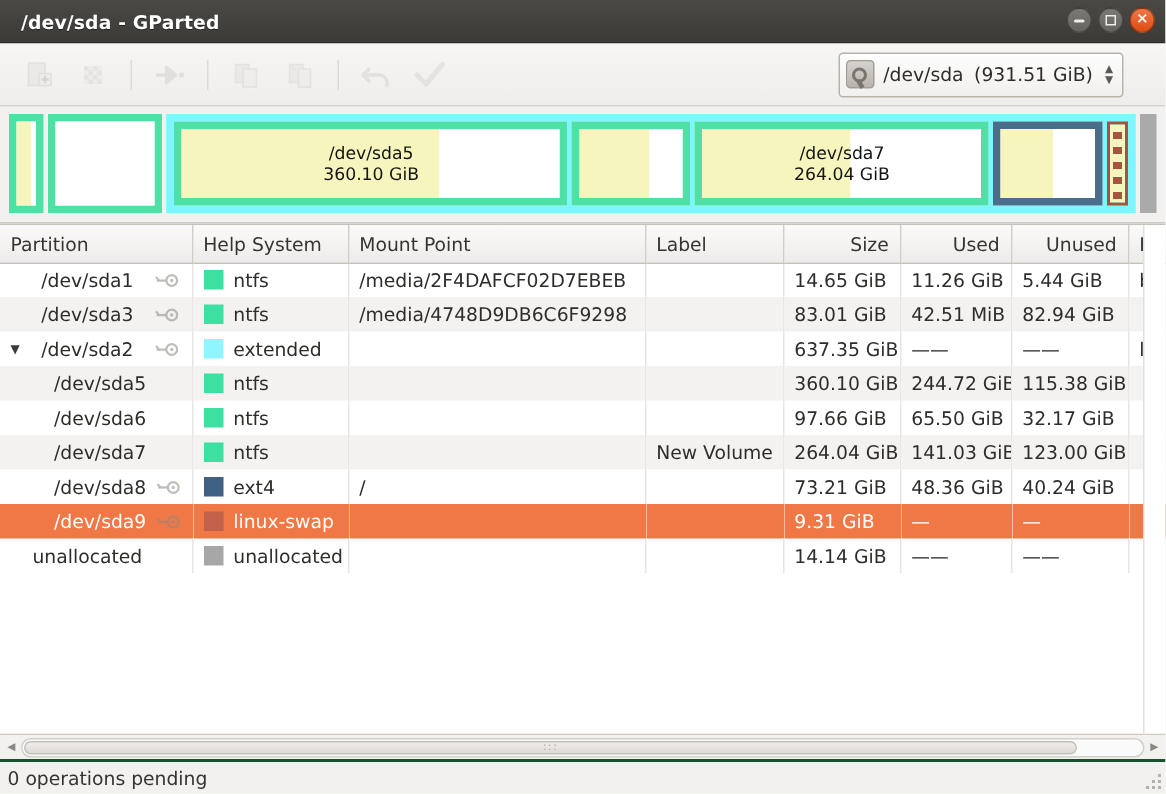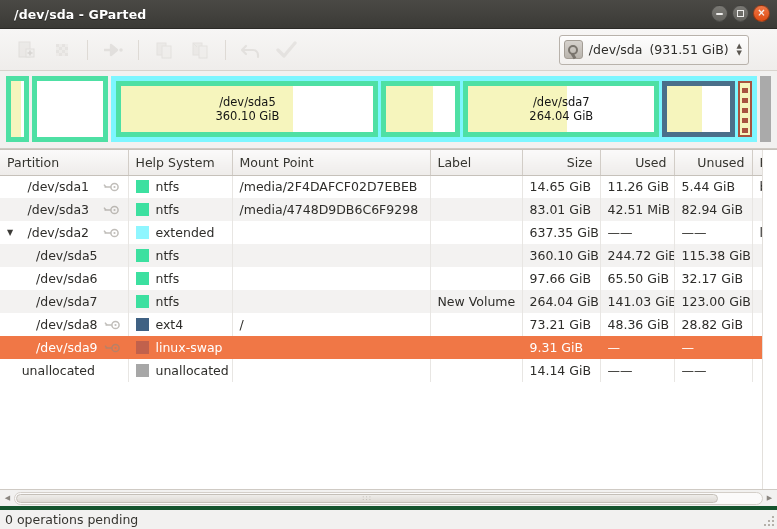--- a/index.html
+++ b/index.html
@@ -317,21 +317,21 @@
     width: 15px;
     background: #ffffff;
     border-left: 1px solid #e3e0dc;
     box-sizing: border-box;
   }
 
   
   .statusbar {
     flex: 0 0 23px;
     background: #f2f1f0;
-    border-top: 4px solid #14532d;
+    border-top: 2px solid #14532d;
     display: flex; align-items: center;
     padding-left: 5px;
     box-sizing: border-box;
     position: relative;
   }
   .status-text { font-size: 12.5px; color: #35342f; }
   .grip {
     position: absolute; right: 3px; bottom: 3px;
     width: 12px; height: 12px;
   }
@@ -685,21 +685,21 @@
             <td>
               <div class="fs-cell">
                 <span class="swatch" style="background:#3f6183"></span>
                 <span>ext4</span>
               </div>
             </td>
             <td>/</td>
             <td></td>
             <td class="num">73.21 GiB</td>
             <td class="num">48.36 GiB</td>
-            <td class="num">28.82 GiB</td>
+            <td class="num">40.24 GiB</td>
             <td></td>
           </tr>
           <tr class="sel">
             <td>
               <div class="part-cell indent">
                 <span class="expander"></span>
                 <span class="pname">/dev/sda9</span>
                 <span class="keyicon">
                   <svg width="16" height="12" viewBox="0 0 16 12">
                     <circle cx="11.5" cy="6" r="3.6" fill="none" stroke="#8d8880" stroke-width="1.5"></circle>

